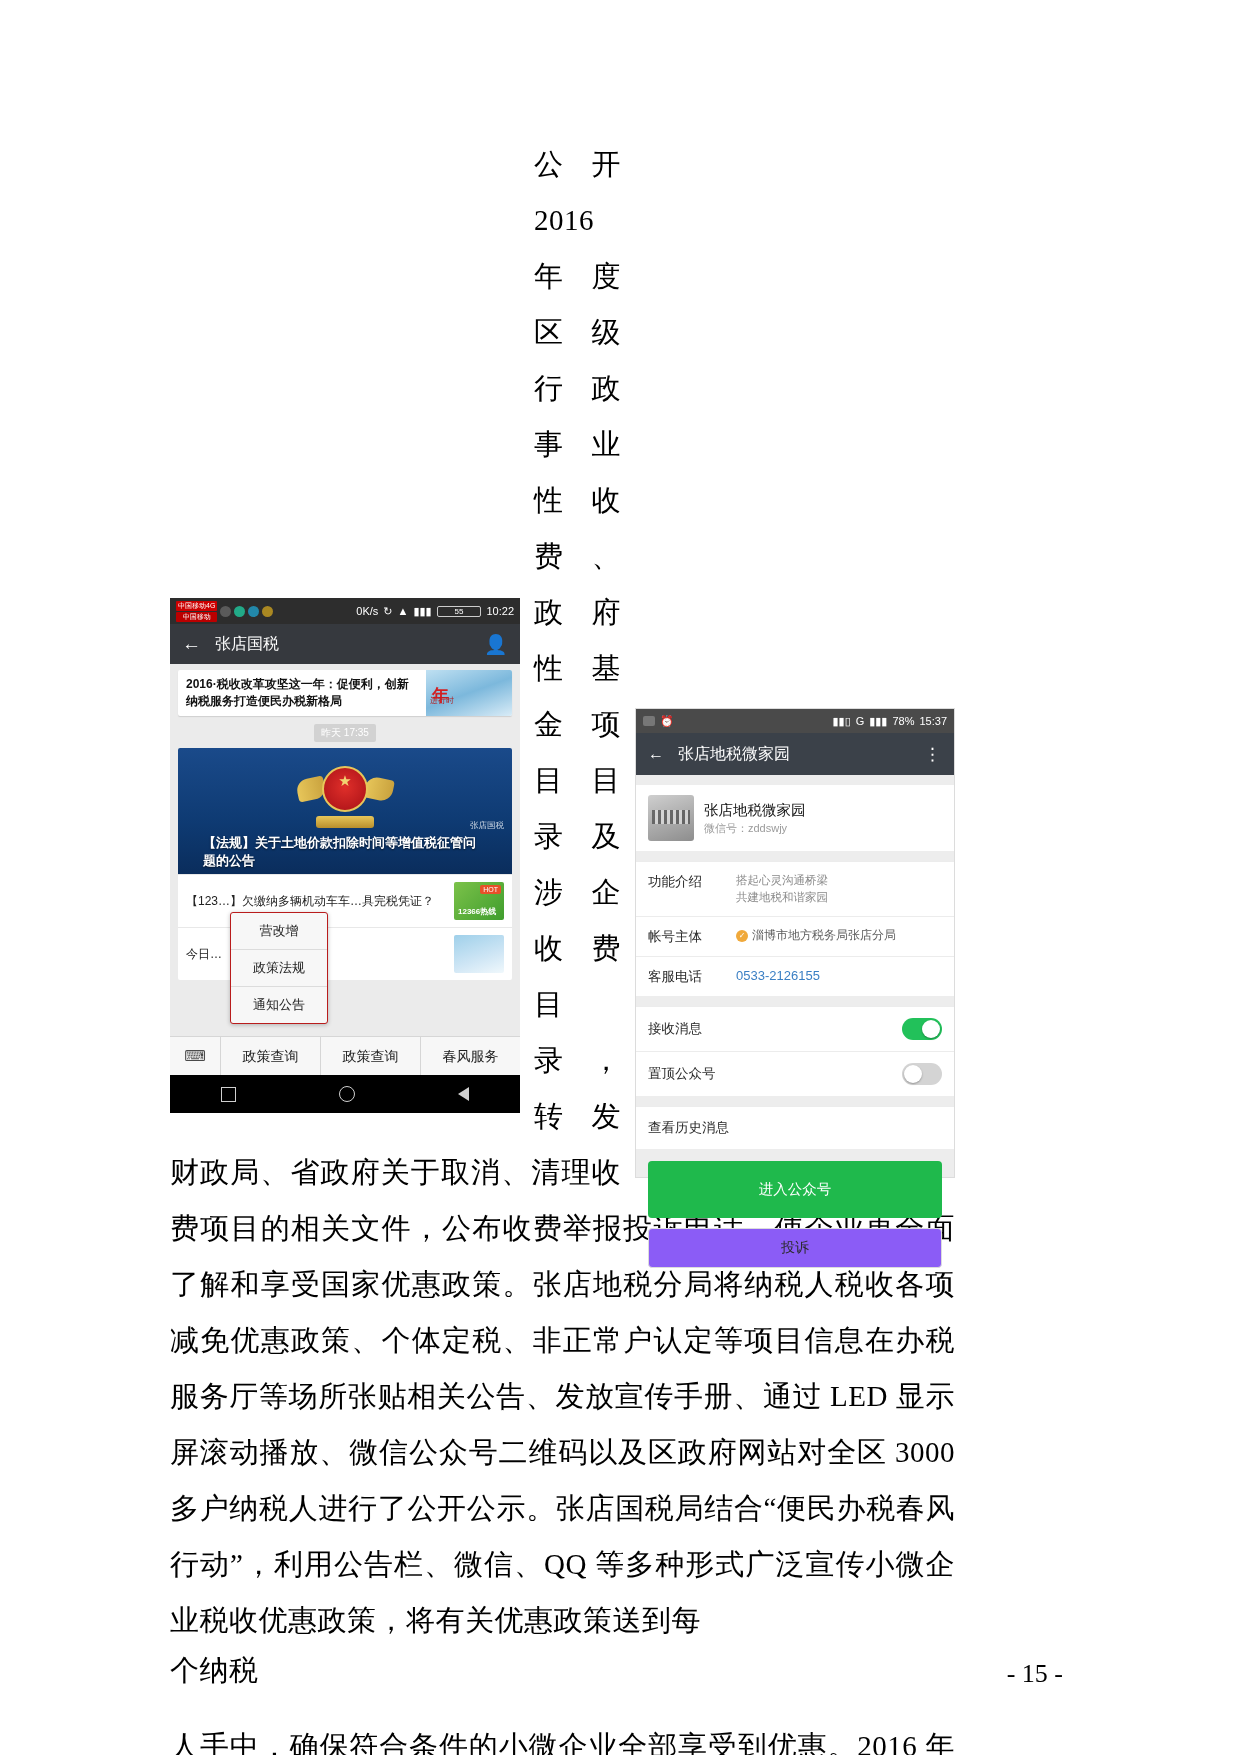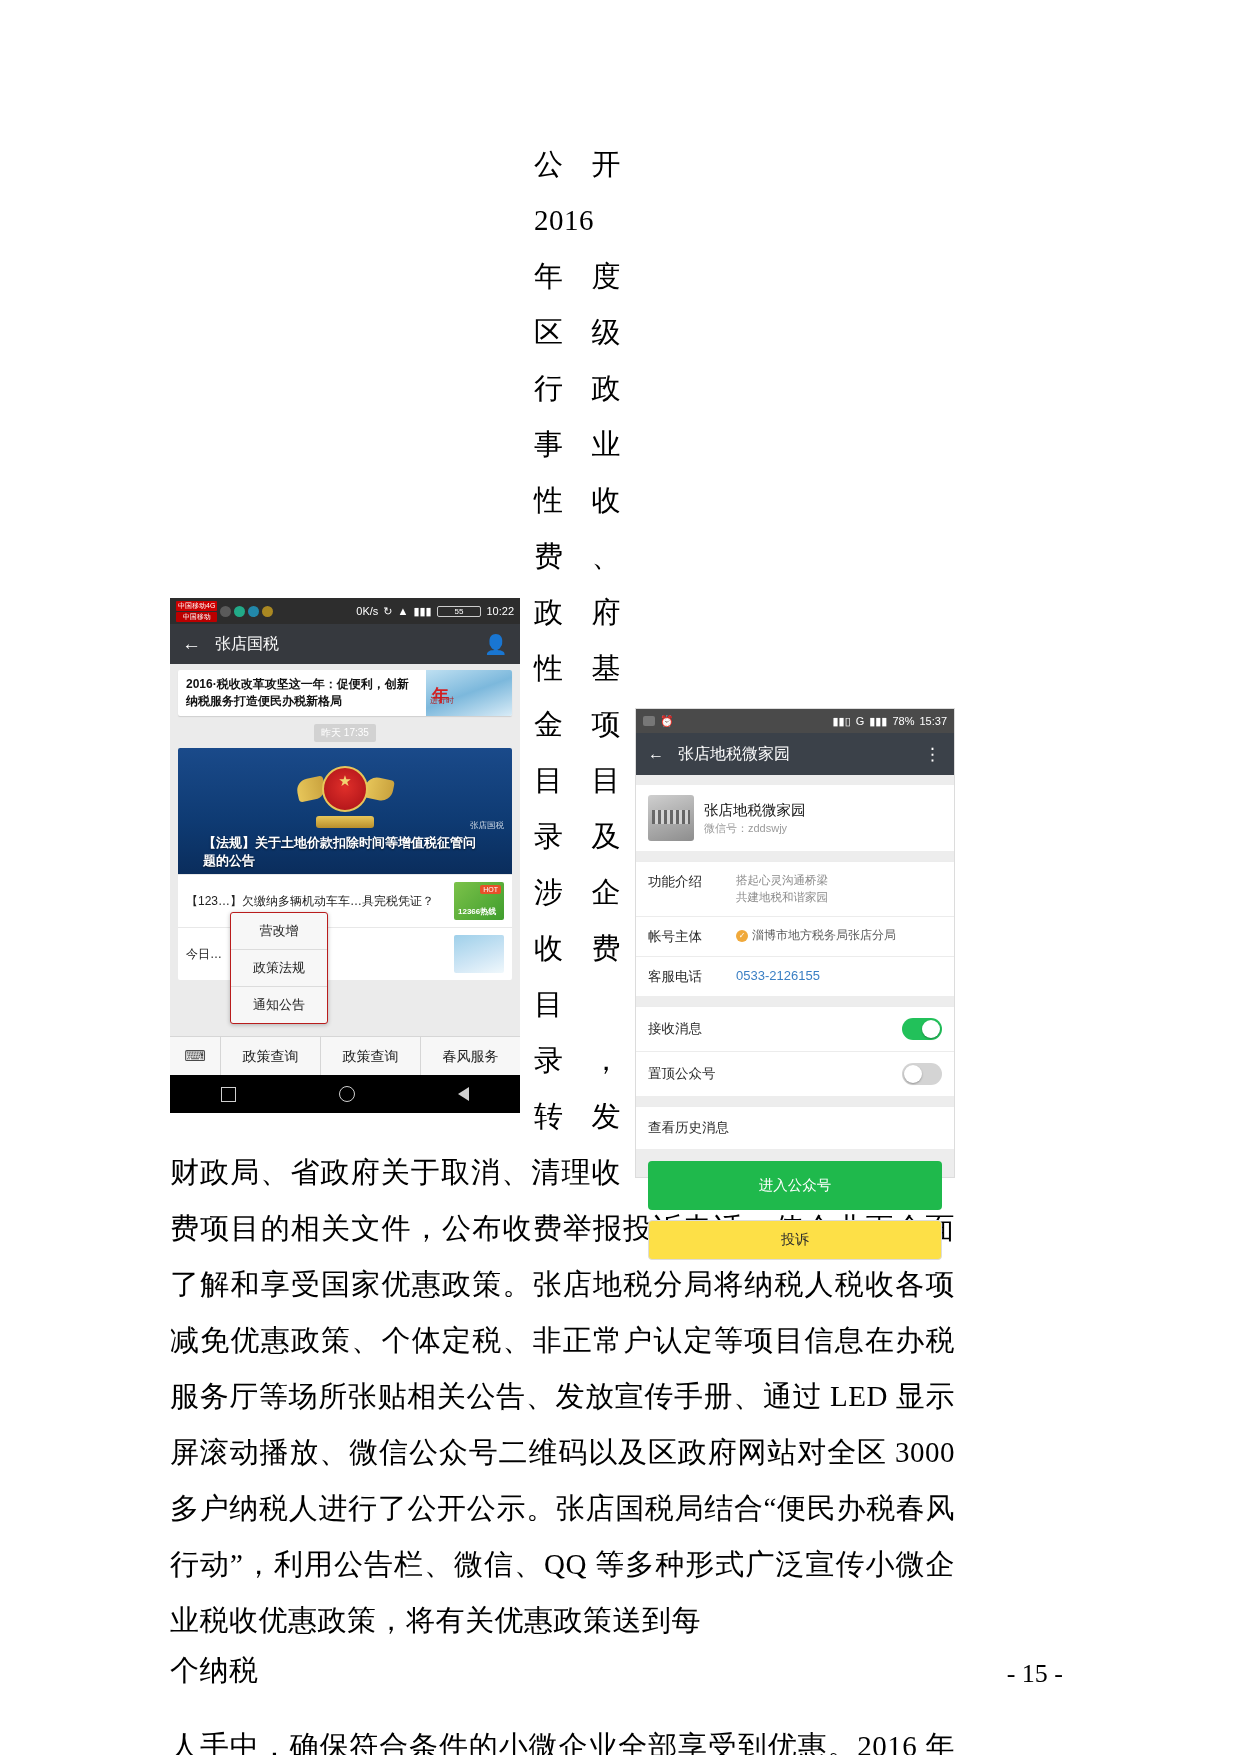--- a/index.html
+++ b/index.html
@@ -442,32 +442,32 @@
   .p2-link-row {
     background: #fff;
     padding: 12px;
     font-family: "Liberation Sans", sans-serif;
     font-size: 13.5px;
     color: #2b2b2b;
     border-top: 1px solid #ececec;
   }
   .p2-primary {
     margin: 12px 12px 0 12px;
-    height: 49px;
+    height: 57px;
     background: #1fb94c;
     color: #fff;
     border-radius: 4px;
     display: flex; align-items: center; justify-content: center;
     font-family: "Liberation Sans", sans-serif;
     font-size: 14.5px;
   }
   .p2-secondary {
     margin: 10px 12px 0 12px;
     height: 38px;
-    background: #fde047;
+    background: #8b5cf6;
     border: 1px solid #dcdcdc;
     border-radius: 4px;
     display: flex; align-items: center; justify-content: center;
     font-family: "Liberation Sans", sans-serif;
     font-size: 14px;
     color: #2b2b2b;
   }
 </style>
 </head>
 <body>

